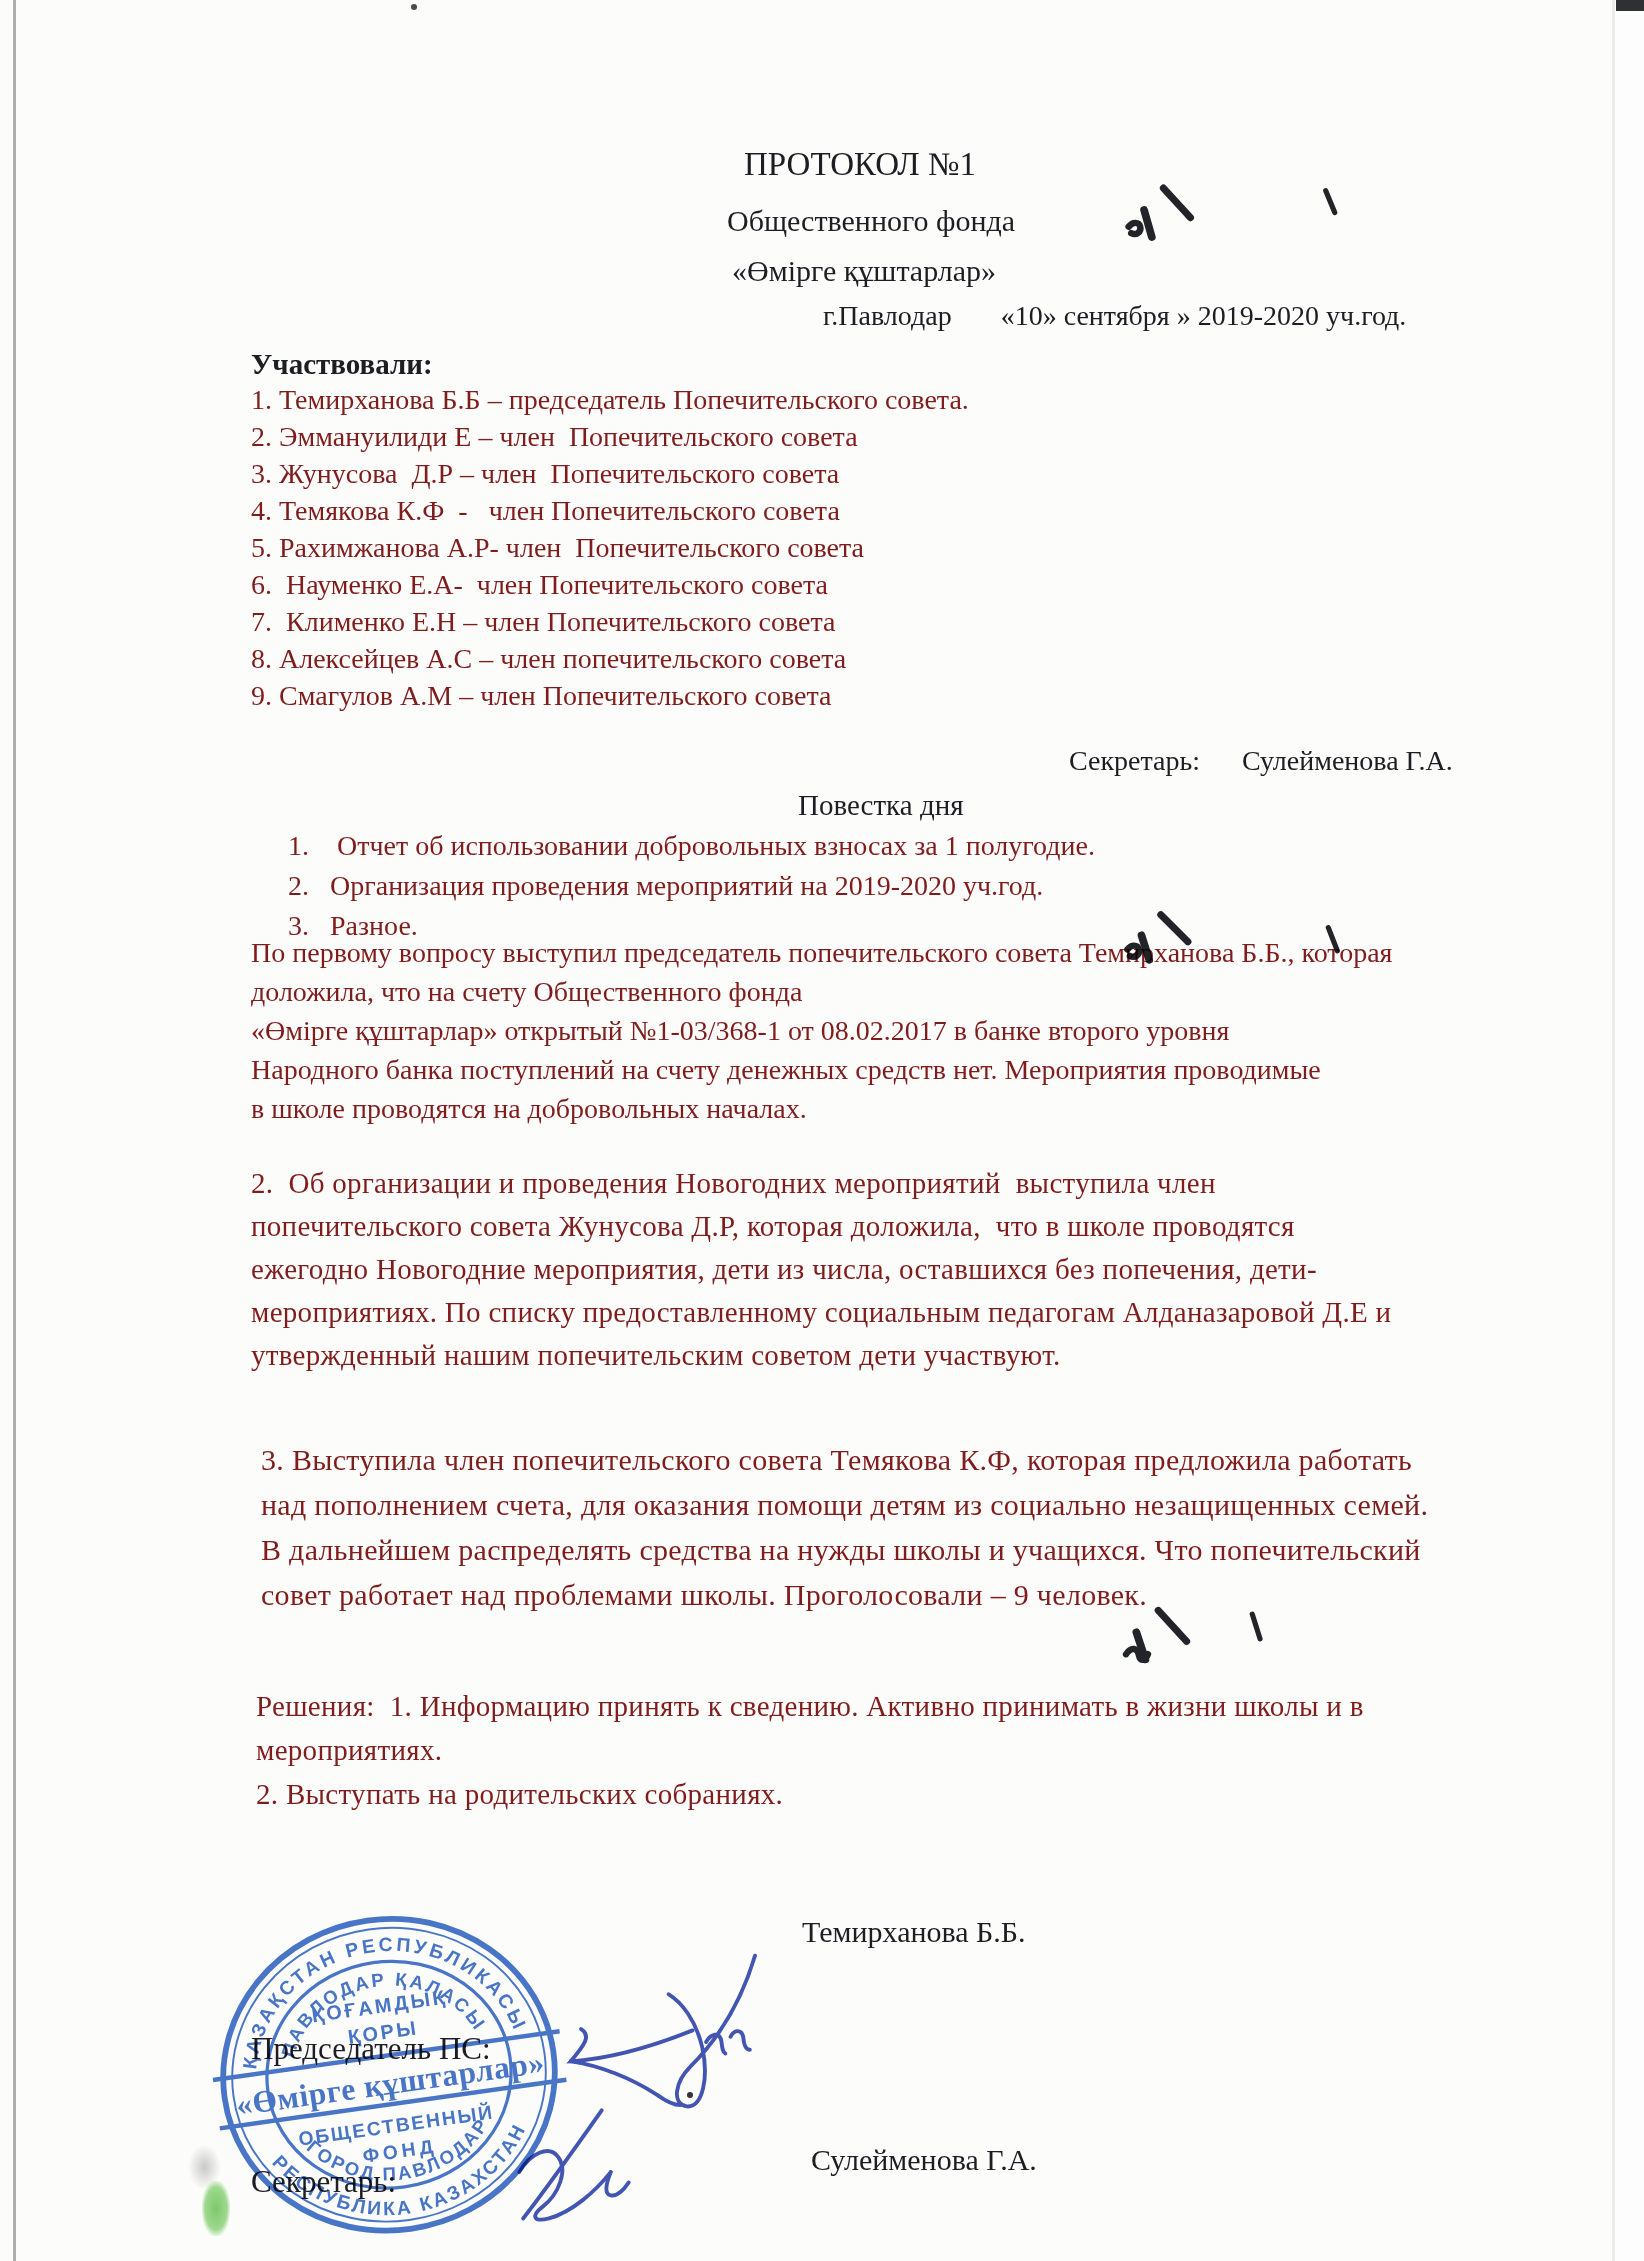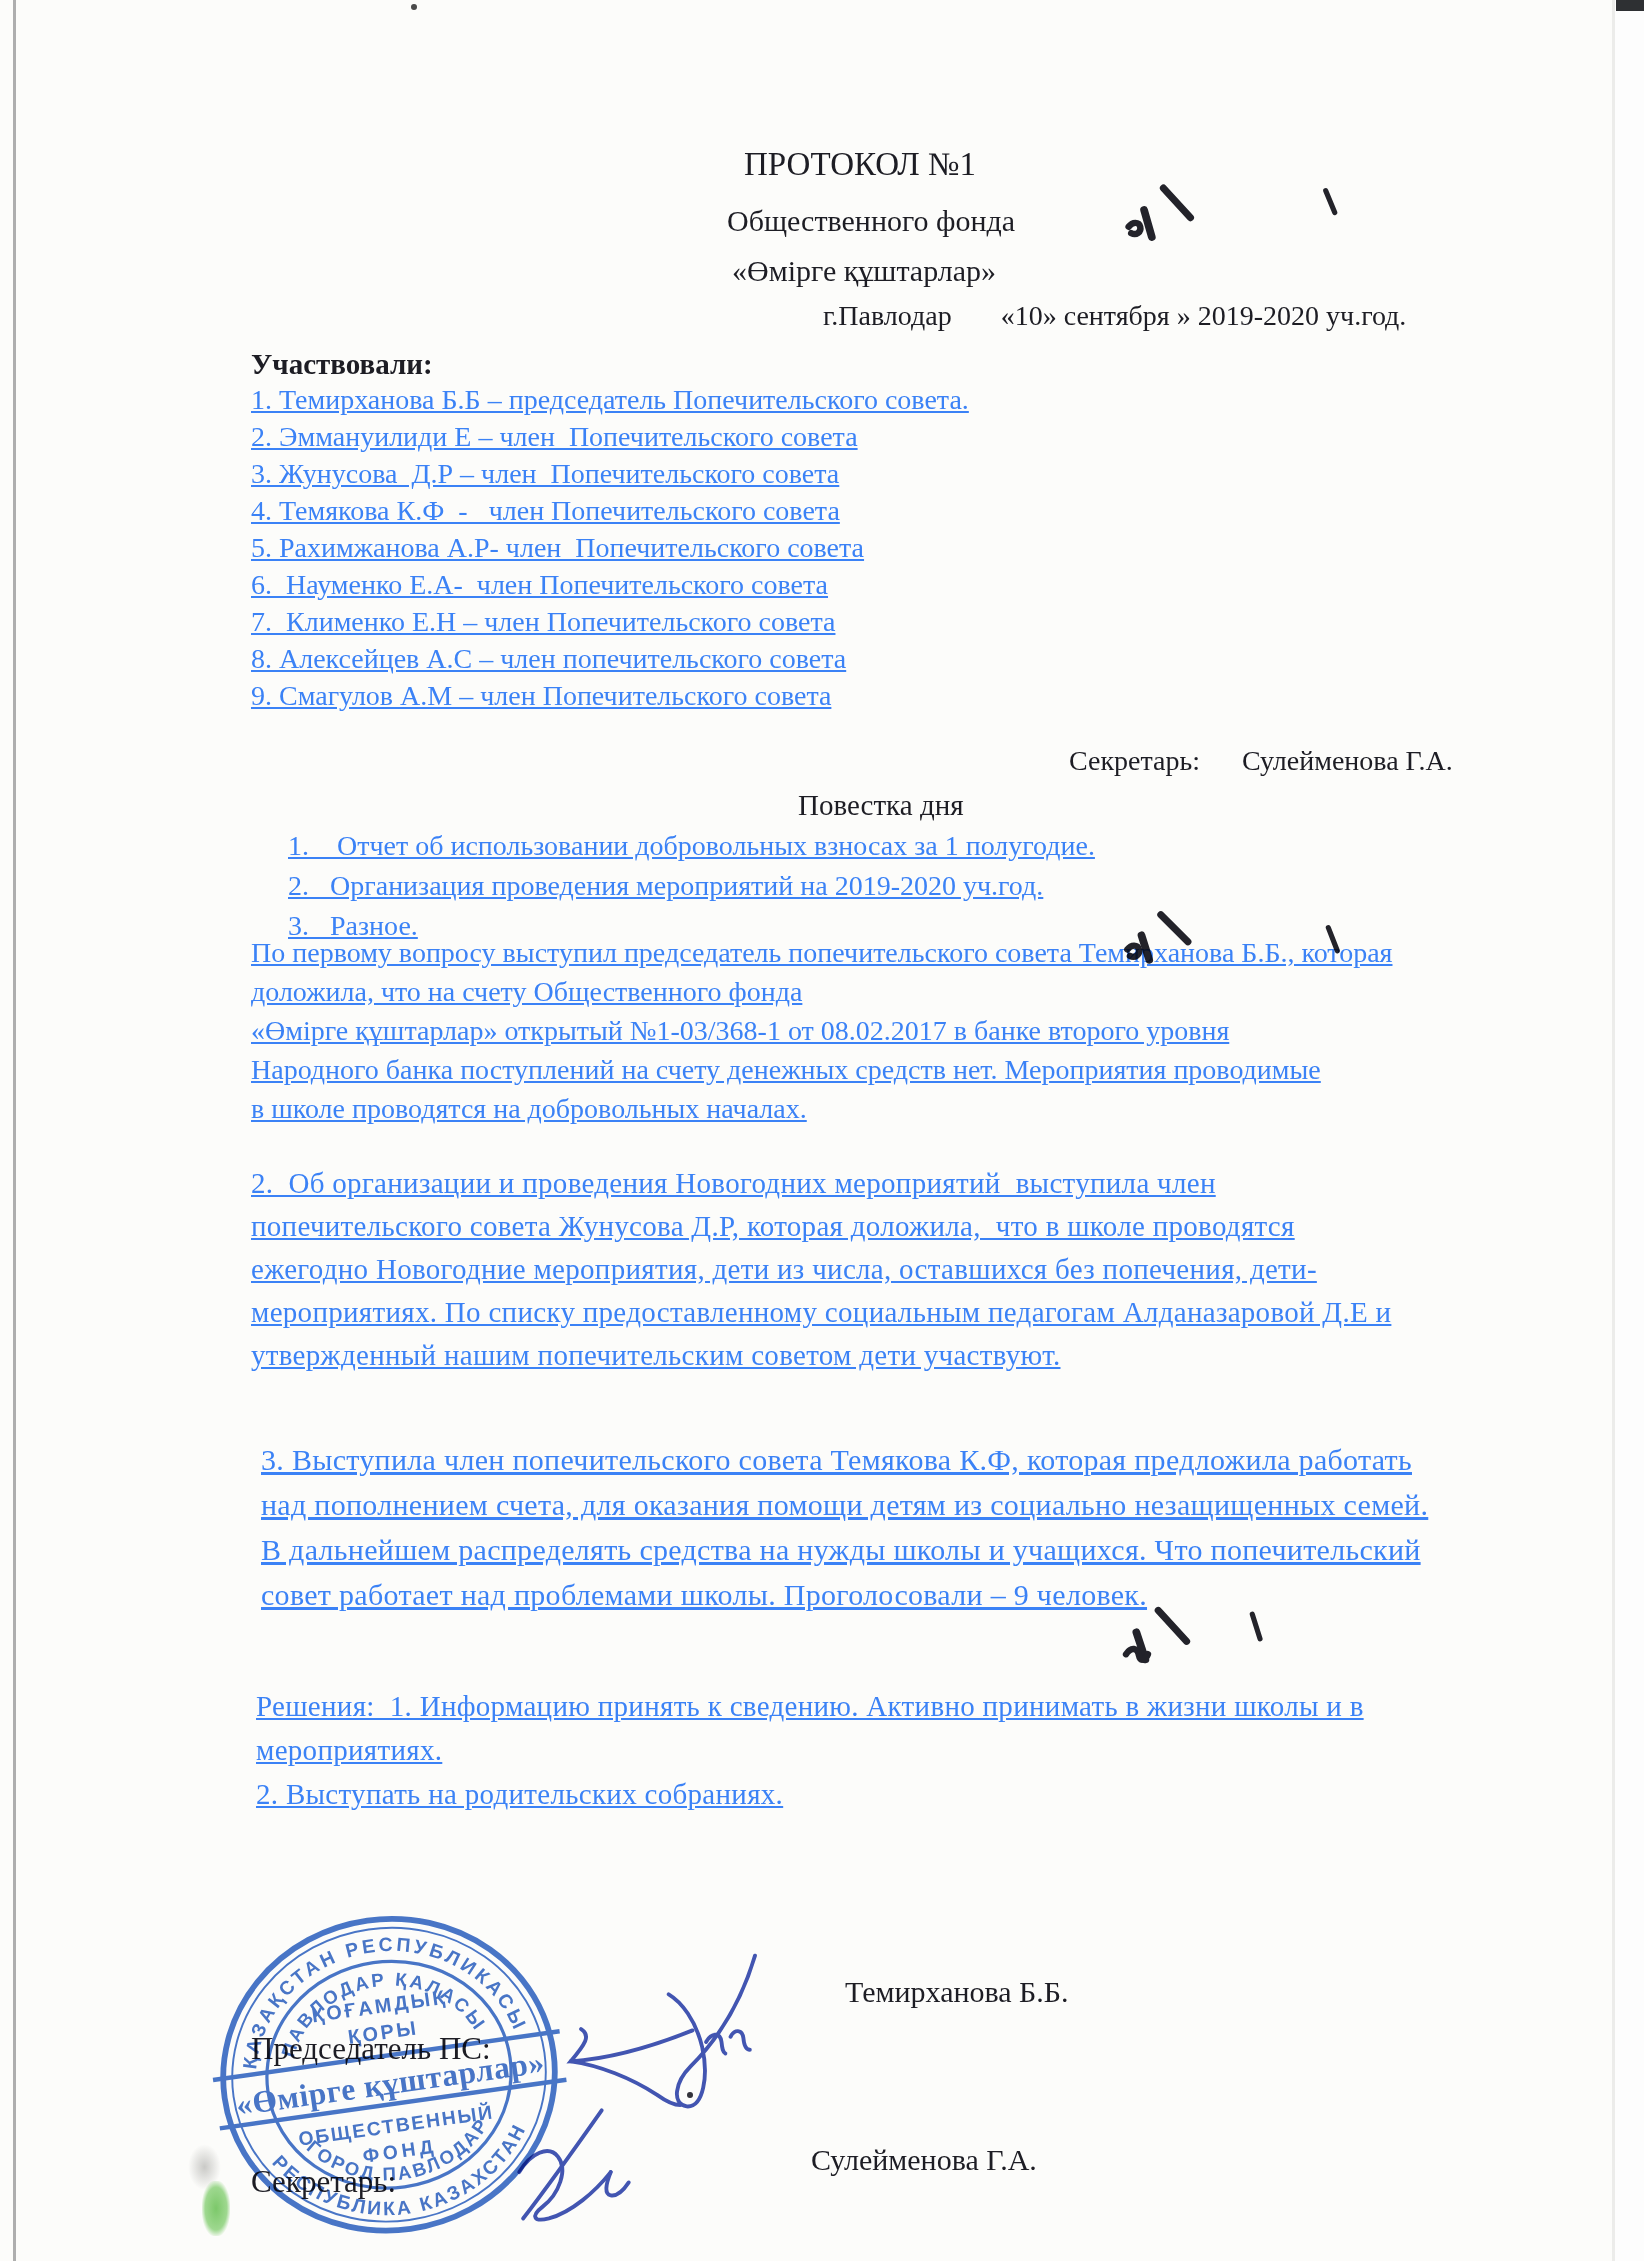--- a/index.html
+++ b/index.html
@@ -3,21 +3,21 @@
 <meta charset="utf-8">
 <style>
   html,body{margin:0;padding:0;background:#9a9a9a;}
   .page{
     position:relative;width:1644px;height:2261px;overflow:hidden;
     background:#fcfcfa;
     font-family:"Liberation Serif", serif;color:#1d1d24;
   }
   .abs{position:absolute;}
   .line{white-space:pre;font-family:"Liberation Serif", serif;color:#1d1d24;}
-  [data-bind-list] > div{white-space:pre;font-family:"Liberation Serif", serif;color:#3b82f6;text-decoration:underline;}
+  [data-bind-list] > div{white-space:pre;font-family:"Liberation Serif", serif;color:#7f1d1d;}
   .t1{font-size:33px;}
   .t2{font-size:30px;}
   .dateline{font-size:28px;}
   .heading-bold{font-size:29px;font-weight:bold;}
   .plist > div{height:37px;font-size:28px;}
   .secline{font-size:28px;}
   .agendahead{font-size:29px;}
   .agenda > div{height:40px;font-size:28px;}
   .p1 > div{height:39px;font-size:28px;}
   .p2 > div{height:43px;font-size:29px;letter-spacing:0.3px;}
@@ -104,21 +104,21 @@
       <div>совет работает над проблемами школы. Проголосовали – 9 человек.</div>
     </div>
 
   <div class="abs decisions" style="left:256px;top:1690px;" data-bind-list="doc.decisions">
       <div>Решения:  1. Информацию принять к сведению. Активно принимать в жизни школы и в</div>
       <div>мероприятиях.</div>
       <div>2. Выступать на родительских собраниях.</div>
     </div>
 
   <div class="abs line signoff-label" style="left:251px;top:2031px;" data-bind="doc.signoff.chairman_label">Председатель ПС:</div>
-  <div class="abs line signoff-name" style="left:802px;top:1975px;margin-left:43px;" data-bind="doc.signoff.chairman_name">Темирханова Б.Б.</div>
+  <div class="abs line signoff-name" style="left:802px;top:1915px;" data-bind="doc.signoff.chairman_name">Темирханова Б.Б.</div>
   <div class="abs line signoff-label" style="left:251px;top:2140px;margin-top:24px;" data-bind="doc.signoff.secretary_label">Секретарь:</div>
   <div class="abs line signoff-name" style="left:811px;top:2143px;" data-bind="doc.signoff.secretary_name">Сулейменова Г.А.</div>
 
   <svg class="abs stamp-svg" style="left:205px;top:1906px;" width="368" height="340" viewBox="0 0 572 528">
     <g transform="rotate(-8 286 262)" opacity="0.92">
       <ellipse cx="286" cy="262" rx="258" ry="242" fill="none" stroke="#3a6bc6" stroke-width="9"></ellipse>
       <ellipse cx="286" cy="262" rx="244" ry="228" fill="none" stroke="#3a6bc6" stroke-width="3"></ellipse>
       <ellipse cx="286" cy="262" rx="190" ry="176" fill="none" stroke="#3a6bc6" stroke-width="5"></ellipse>
 
       <path id="arcTopOuter" d="M 79 262 A 207 192 0 0 1 493 262" fill="none" stroke="none"></path>

